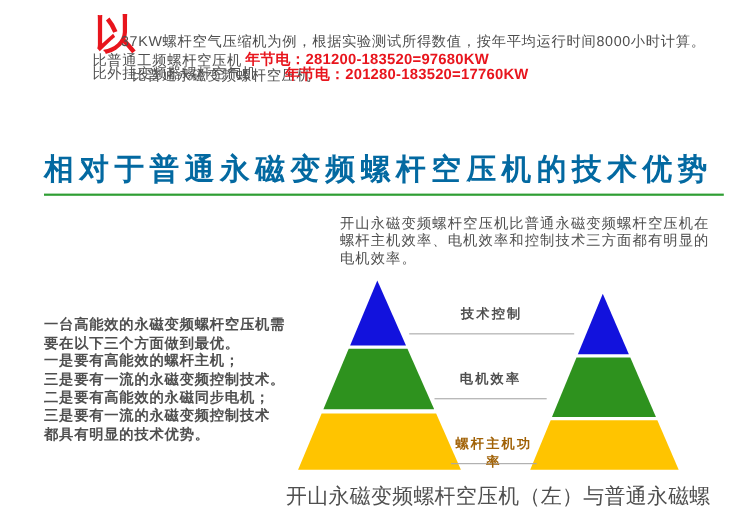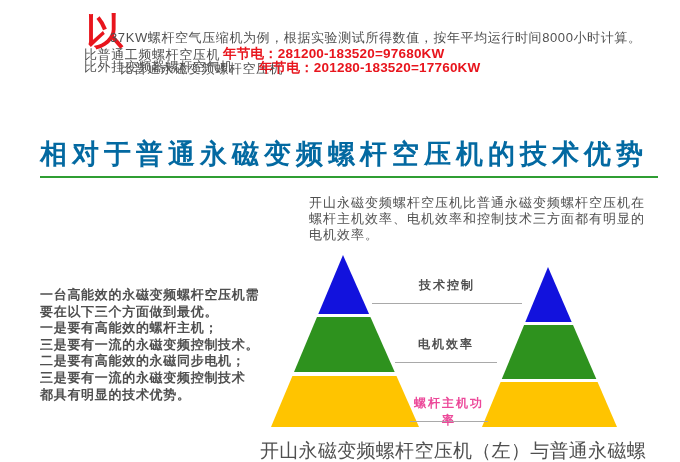--- a/index.html
+++ b/index.html
@@ -82,17 +82,17 @@
     <polygon points="317.0,317 370.4,317 394.7,372 294.0,372" fill="#2e921e"></polygon>
     <polygon points="292.4,376 396.5,376 419,427 271,427" fill="#ffc400"></polygon>
 
     <polygon points="548,267 571.7,322 525.3,322" fill="#1212dd"></polygon>
     <polygon points="524.1,325 573.0,325 596.3,379 501.8,379" fill="#2e921e"></polygon>
     <polygon points="500.6,382 597.6,382 617,427 482,427" fill="#ffc400"></polygon>
   </svg>
 
   <div class="pyr-label label1" style="color:#4f4f4f;">技术控制</div>
   <div class="pyr-label label2" style="color:#4f4f4f;">电机效率</div>
-  <div class="pyr-label label3" style="color:#ec4899;">螺杆主机功率</div>
+  <div class="pyr-label label3" style="color:#a16207;">螺杆主机功率</div>
 
   <div class="caption" style="color:#4f4f4f;">开山永磁变频螺杆空压机（左）与普通永磁螺杆空压机性能比较</div>
 
 </div>
 
 </body></html>

